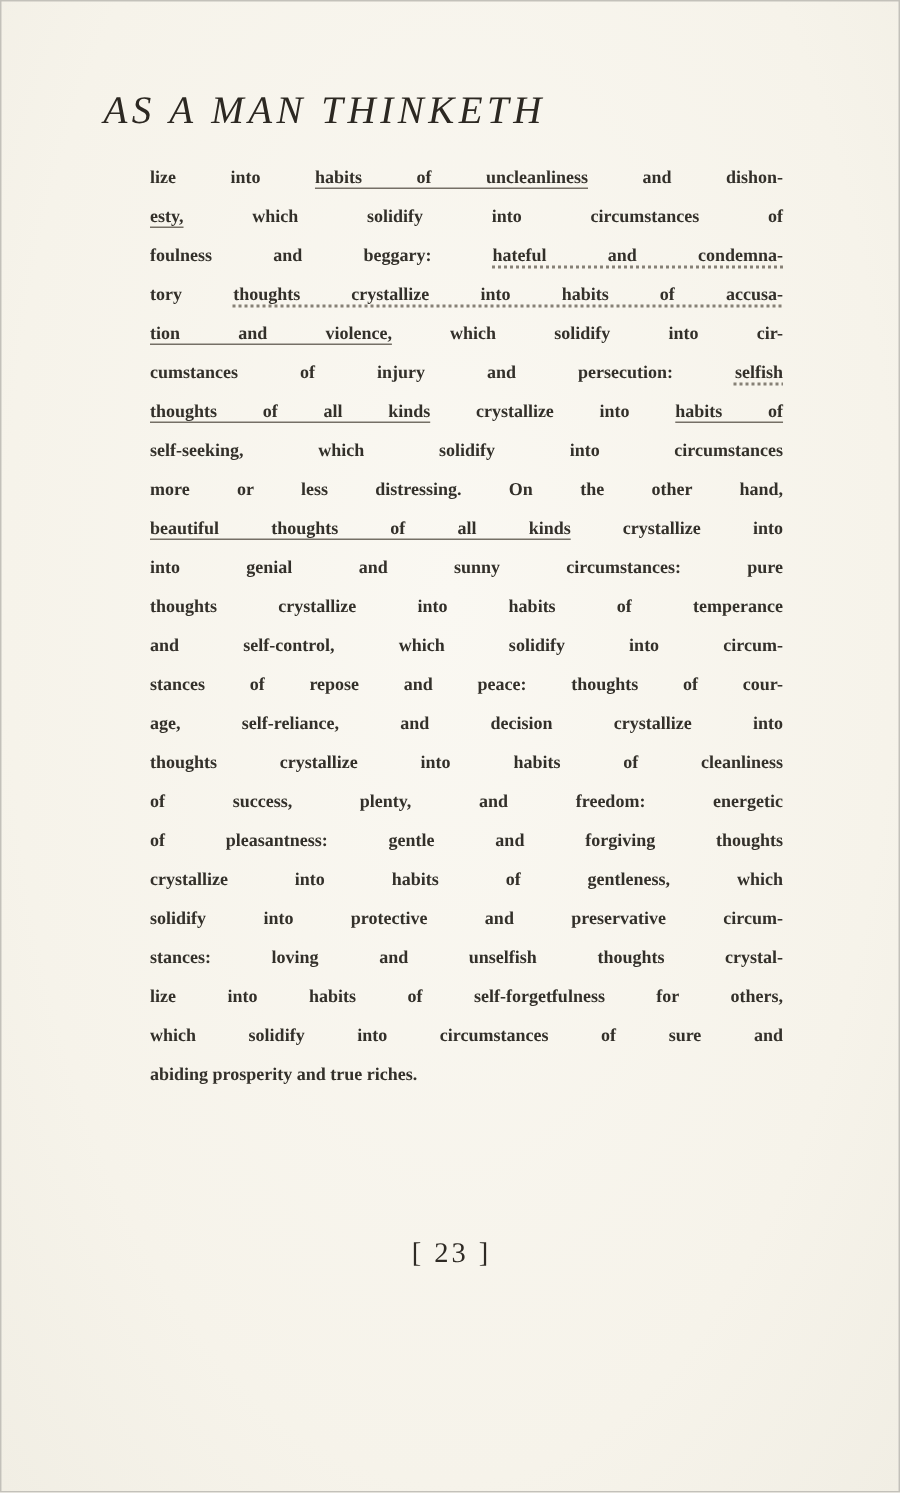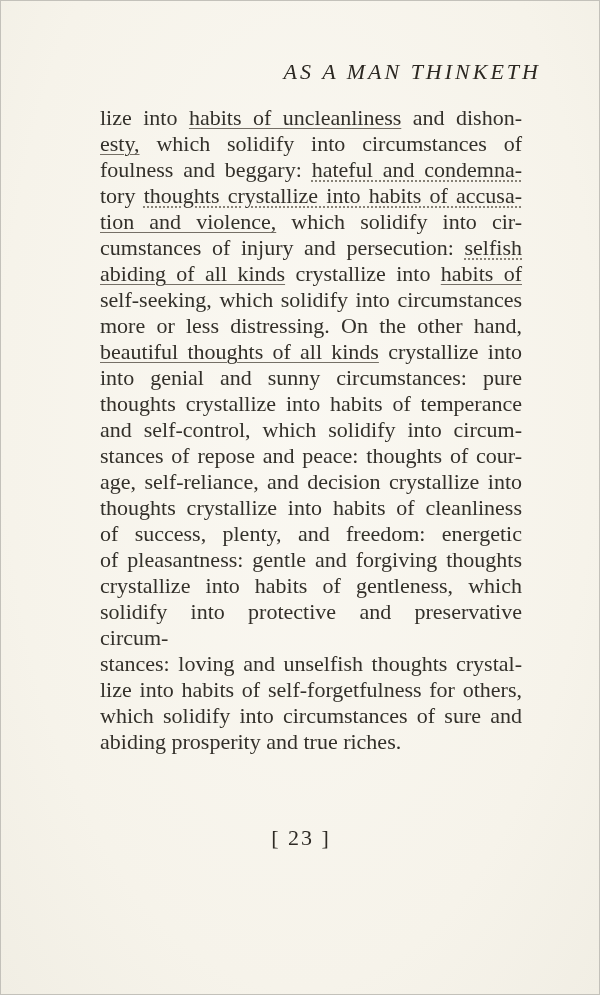--- a/index.html
+++ b/index.html
@@ -15,41 +15,42 @@
     background: #f8f5ee;
     background-image: radial-gradient(ellipse at 50% 40%, #faf8f2 0%, #f6f3ea 70%, #f1eee4 100%);
     border: 1px solid #c3c1ba;
     font-family: "Liberation Serif", serif;
     color: #322e27;
     overflow: hidden;
   }
   .running-title {
     position: absolute;
     top: 58px;
-    left: 80px;
+    left: 68px;
     width: 460px;
-    text-align: right;
+    text-align: left;
     font-style: italic;
     font-weight: 500;
-    font-size: 22px;
+    font-size: 26px;
     letter-spacing: 3px;
     color: #2c2822;
   }
   .body-text {
     position: absolute;
     top: 104px;
     left: 99px;
     width: 422px;
   }
   .line {
-    font-size: 22px;
+    font-size: 12px;
     line-height: 26px;
     text-align: justify;
     text-align-last: justify;
     color: #33302a;
+    font-weight: bold;
   }
   .line.last {
     text-align-last: left;
   }
   .u-solid {
     text-decoration: underline;
     text-decoration-thickness: 1px;
     text-underline-offset: 3px;
     text-decoration-color: rgba(84, 78, 67, 0.8);
   }
@@ -60,40 +61,40 @@
     text-underline-offset: 3px;
     text-decoration-color: rgba(96, 90, 78, 0.75);
     margin-top: 12px;
   }
   .page-number {
     position: absolute;
     top: 824px;
     left: 0;
     width: 600px;
     text-align: center;
-    font-size: 22px;
+    font-size: 19px;
     letter-spacing: 2px;
     color: #2e2a24;
   }
 </style>
 </head>
 <body>
 
 <div class="scan-page">
 
   <div class="running-title">AS A MAN THINKETH</div>
 
   <div class="body-text">
       <div class="line"><span>lize into </span><span class="u-solid">habits of uncleanliness</span><span> and dishon-</span></div>
       <div class="line"><span class="u-solid">esty,</span><span> which solidify into circumstances of</span></div>
       <div class="line"><span>foulness and beggary: </span><span class="u-dotted">hateful and condemna-</span></div>
       <div class="line"><span>tory </span><span class="u-dotted">thoughts crystallize into habits of accusa-</span></div>
       <div class="line"><span class="u-solid">tion and violence,</span><span> which solidify into cir-</span></div>
       <div class="line"><span>cumstances of injury and persecution: </span><span class="u-dotted">selfish</span></div>
-      <div class="line"><span class="u-solid">abiding of all kinds</span><span> crystallize into </span><span class="u-solid">habits of</span></div>
+      <div class="line"><span class="u-solid">thoughts of all kinds</span><span> crystallize into </span><span class="u-solid">habits of</span></div>
       <div class="line"><span>self-seeking, which solidify into circumstances</span></div>
       <div class="line"><span>more or less distressing.  On the other hand,</span></div>
       <div class="line"><span class="u-solid">beautiful thoughts of all kinds</span><span> crystallize into</span></div>
       <div class="line"><span>into genial and sunny circumstances: pure</span></div>
       <div class="line"><span>thoughts crystallize into habits of temperance</span></div>
       <div class="line"><span>and self-control, which solidify into circum-</span></div>
       <div class="line"><span>stances of repose and peace: thoughts of cour-</span></div>
       <div class="line"><span>age, self-reliance, and decision crystallize into</span></div>
       <div class="line"><span>thoughts crystallize into habits of cleanliness</span></div>
       <div class="line"><span>of success, plenty, and freedom: energetic</span></div>

